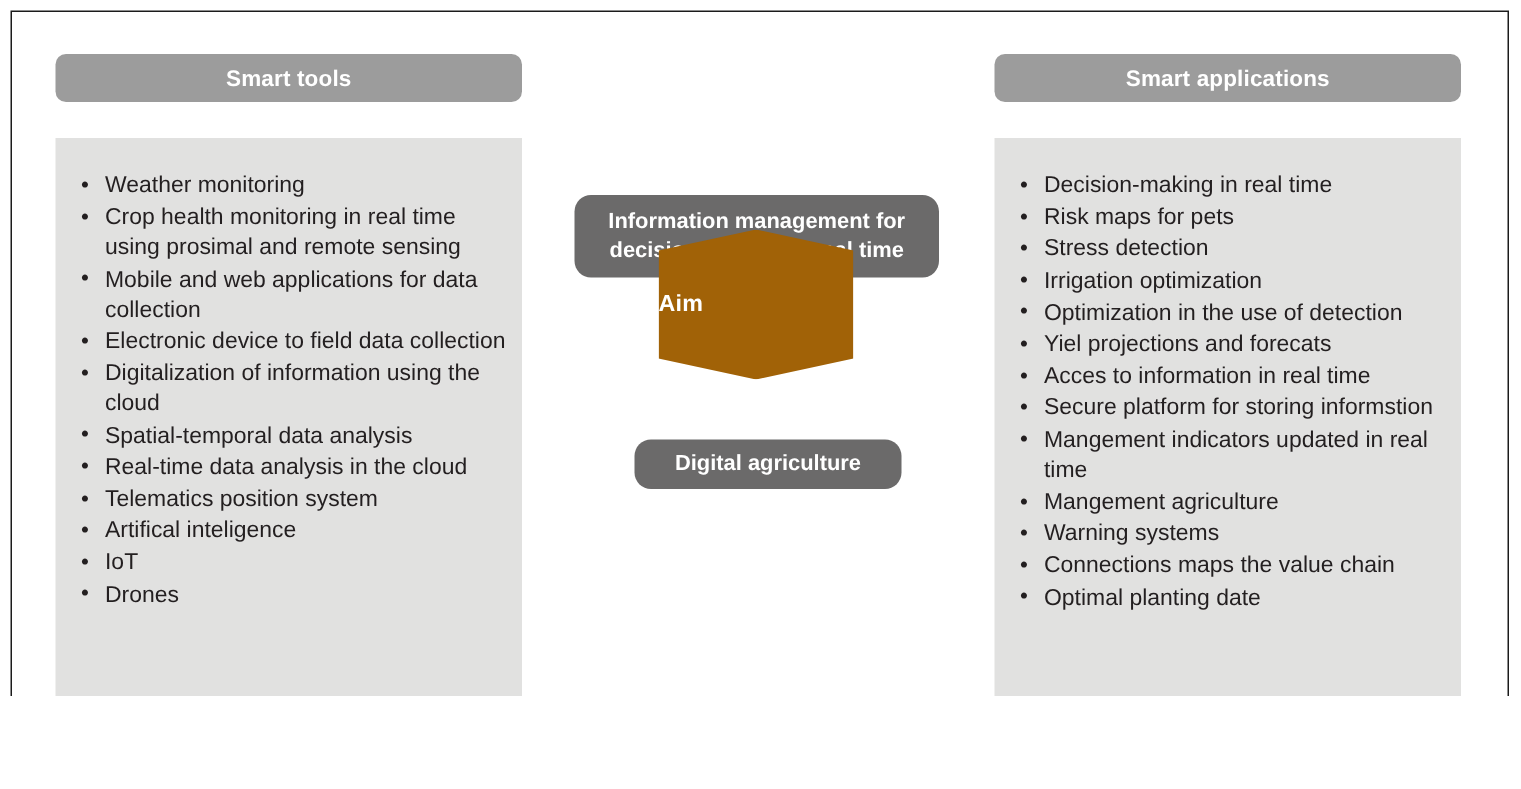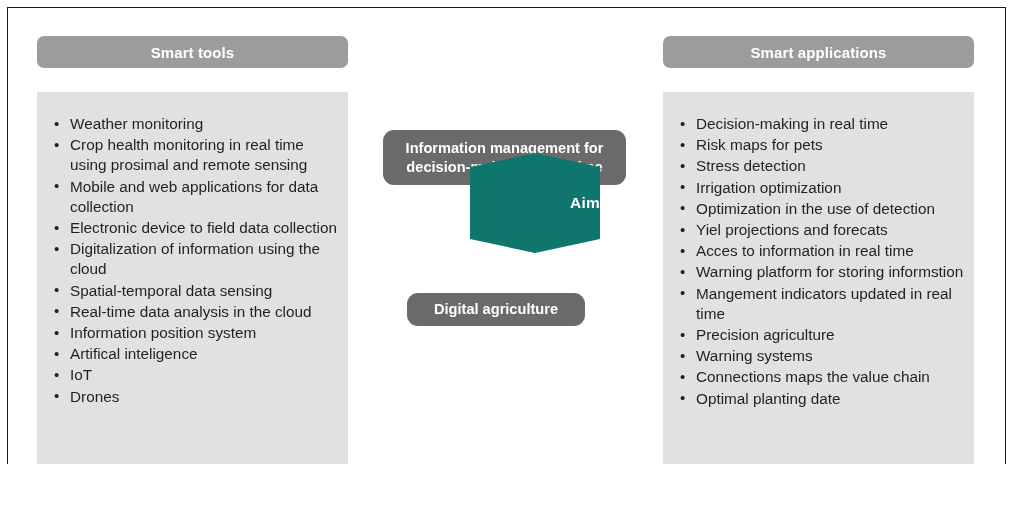--- a/index.html
+++ b/index.html
@@ -113,46 +113,45 @@
   }
 
   .pill.top {
     width: 243px;
     height: 55px;
     padding: 0 10px;
   }
 
   .pill.bottom {
     position: absolute;
-    left: 24px;
+    left: 40px;
     top: 163px;
     width: 178px;
     height: 33px;
     font-size: 14.6px;
     text-align: center;
   }
 
   
   .hexagon-wrap {
     position: absolute;
     left: 56px;
     top: 67px;
     width: 130px;
     height: 100px;
   }
   .hexagon {
     width: 130px;
     height: 100px;
-    background: #0f766e;
+    background: #a16207;
     -webkit-clip-path: polygon(50% 0%, 100% 14%, 100% 86%, 50% 100%, 0% 86%, 0% 14%);
     clip-path: polygon(50% 0%, 100% 14%, 100% 86%, 50% 100%, 0% 86%, 0% 14%);
     display: flex;
     align-items: center;
-    justify-content: flex-end;
-    margin-left: 31px;
+    justify-content: flex-start;
   }
   .hexagon-label {
     color: #ffffff;
     font-size: 15.5px;
     font-weight: bold;
     letter-spacing: 0.2px;
   }
 </style>
 </head>
 <body>
@@ -162,23 +161,23 @@
 
   <div class="column left">
     <div class="col-header">Smart tools</div>
     <div class="col-body">
       <ul class="bullet-list">
         <li>Weather monitoring</li>
         <li>Crop health monitoring in real time using prosimal and remote sensing</li>
         <li>Mobile and web applications for data collection</li>
         <li>Electronic device to field data collection</li>
         <li>Digitalization of information using the cloud</li>
-        <li>Spatial-temporal data sensing</li>
+        <li>Spatial-temporal data analysis</li>
         <li>Real-time data analysis in the cloud</li>
-        <li>Information position system</li>
+        <li>Telematics position system</li>
         <li>Artifical inteligence</li>
         <li>IoT</li>
         <li>Drones</li>
       </ul>
     </div>
   </div>
 
   <div class="centre">
     <div class="pill top">Information management for decision-making in real time</div>
 
@@ -195,22 +194,22 @@
     <div class="col-header">Smart applications</div>
     <div class="col-body">
       <ul class="bullet-list">
         <li>Decision-making in real time</li>
         <li>Risk maps for pets</li>
         <li>Stress detection</li>
         <li>Irrigation optimization</li>
         <li>Optimization in the use of detection</li>
         <li>Yiel projections and forecats</li>
         <li>Acces to information in real time</li>
-        <li>Warning platform for storing informstion</li>
+        <li>Secure platform for storing informstion</li>
         <li>Mangement indicators updated in real time</li>
-        <li>Precision agriculture</li>
+        <li>Mangement agriculture</li>
         <li>Warning systems</li>
         <li>Connections maps the value chain</li>
         <li>Optimal planting date</li>
       </ul>
     </div>
   </div>
 </div>
 
 </body></html>

